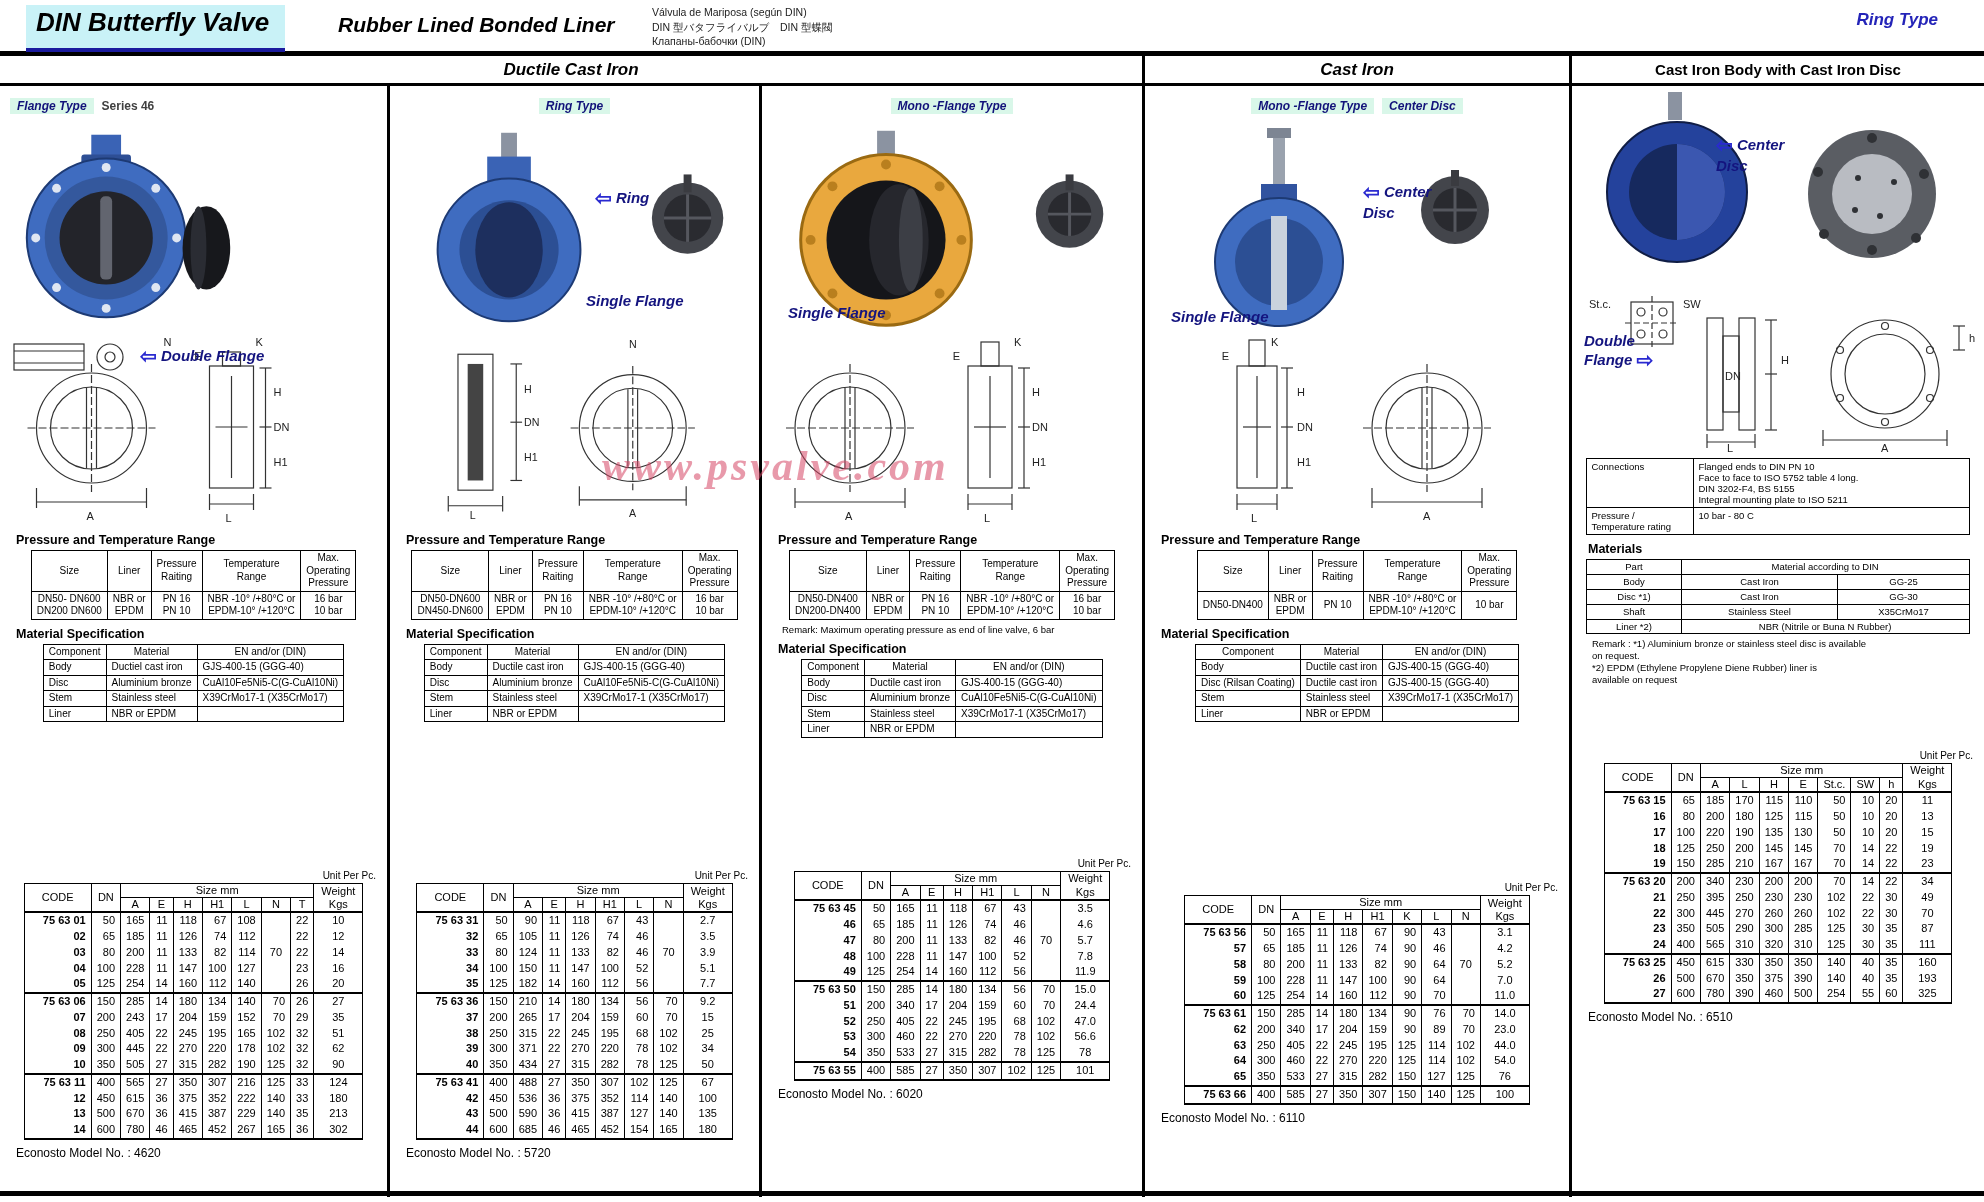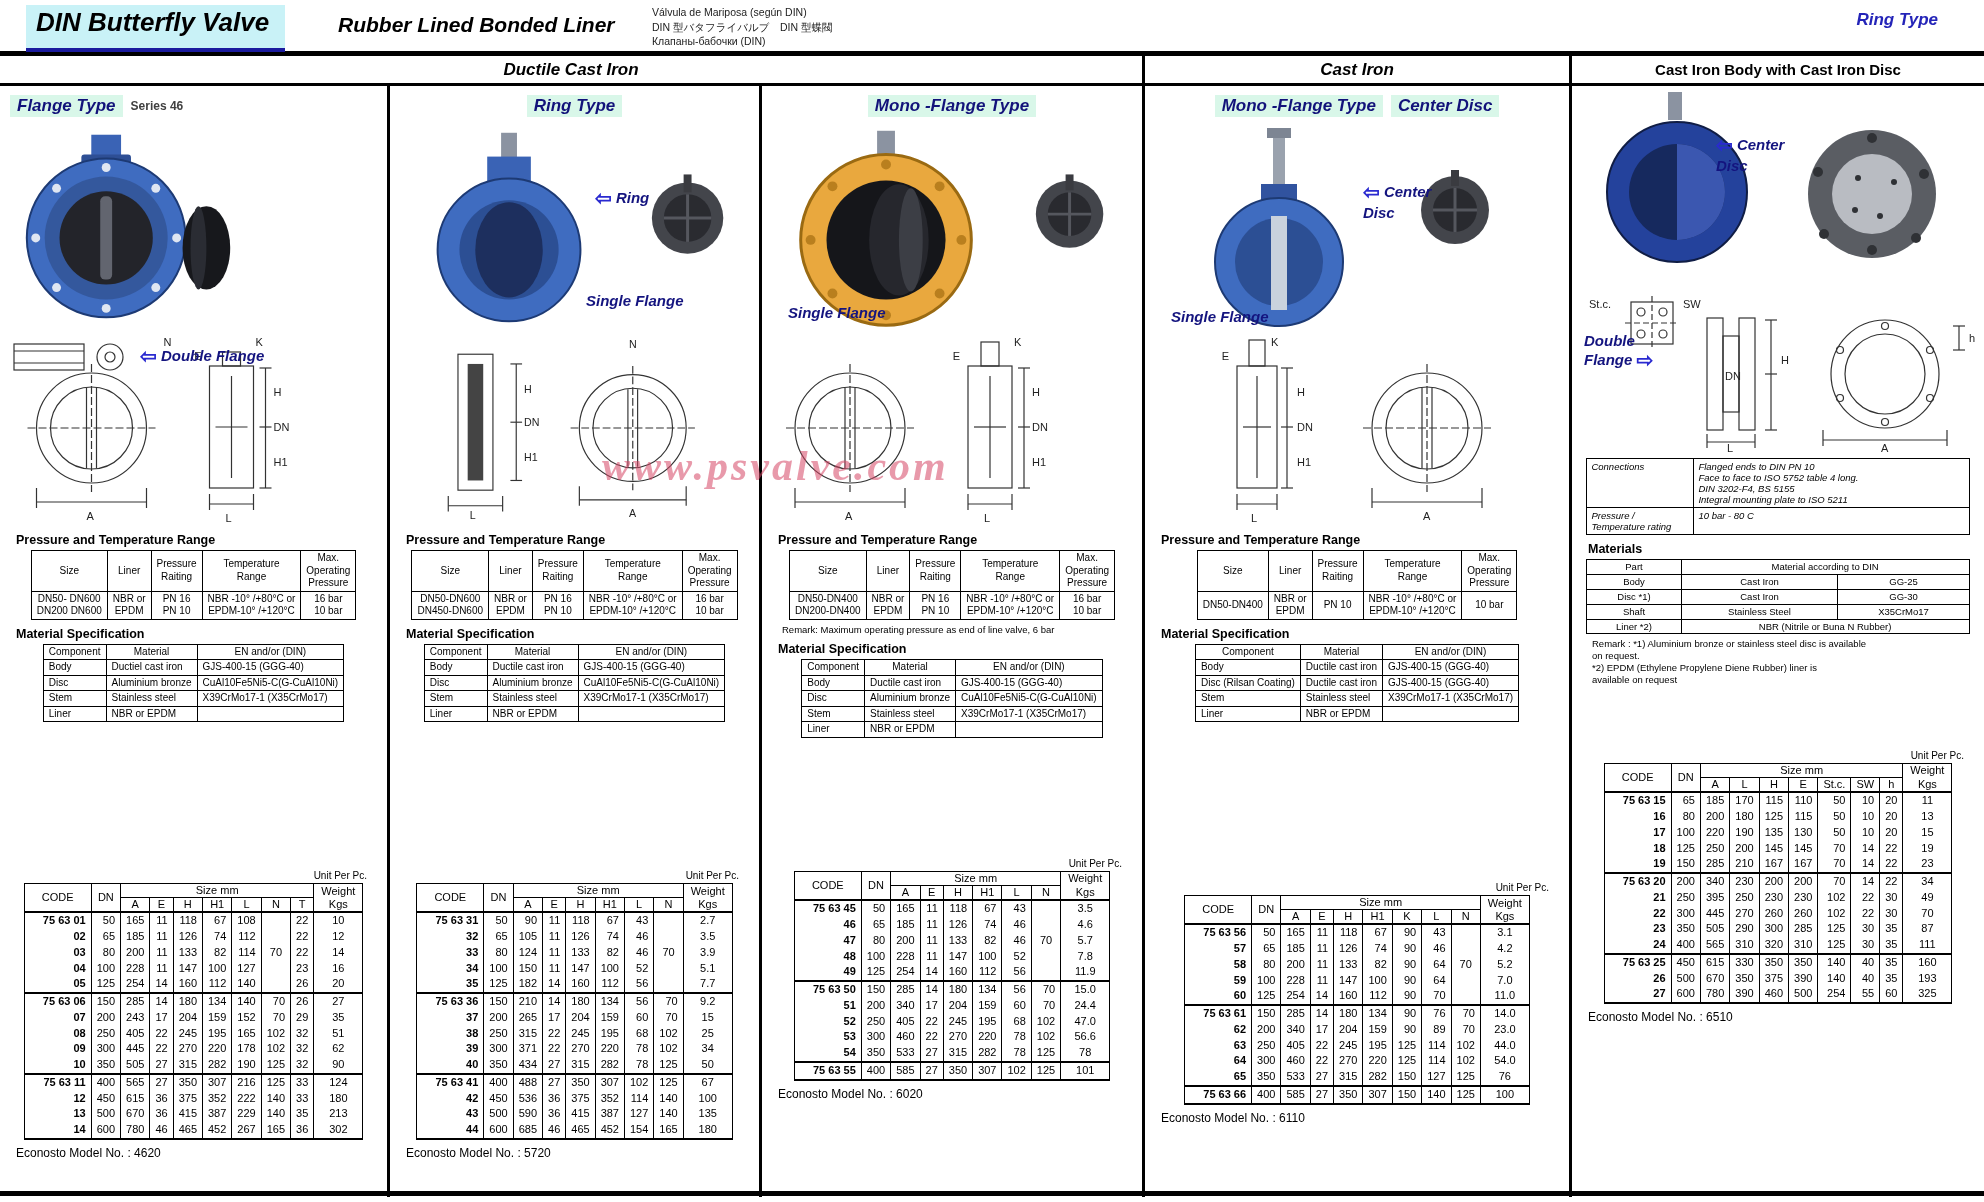--- a/index.html
+++ b/index.html
@@ -21,46 +21,46 @@
   .g1 { width:1145px; } .g2 { width:427px; } .g3 { flex:1; border-right:none; font-size:15px; font-style:normal; }
 
   
   .panels { display:flex; height:1111px; }
   .panel { box-sizing:border-box; border-right:3px solid #000; display:flex; flex-direction:column; overflow:hidden; }
   .p1 { width:390px; } .p2 { width:372px; } .p3 { width:383px; } .p4 { width:427px; } .p5 { flex:1; border-right:none; }
 
   .type-band { height:40px; display:flex; align-items:center; gap:8px; padding:0 10px; box-sizing:border-box; }
   .type-band.center { justify-content:center; }
   .hl { background:#d9f7e9; }
-  .typelabel { color:#12127a; font-weight:bold; font-style:italic; font-size:17px; padding:1px 7px; }
+  .typelabel { color:#12127a; font-weight:bold; font-style:italic; font-size:12px; padding:1px 7px; }
   .five .typelabel { font-size:13px; padding:0 5px; }
   .five .te { color:#12127a; font-weight:bold; font-style:italic; font-size:13px; }
   .five { line-height:18px; }
   .series { font-size:12px; font-weight:bold; color:#404040; }
 
   .photo-area { position:relative; height:206px; }
   .drawing-area { position:relative; height:194px; }
   svg.photo, svg.drawing { width:100%; height:100%; display:block; }
 
   .callout { position:absolute; color:#14147f; font-weight:bold; font-style:italic; font-size:15px; white-space:nowrap; z-index:3;}
   .callout .arrow { font-style:normal; font-size:20px; color:#2a2ad0; vertical-align:-2px; }
   .callout.wrap { white-space:normal; width:86px; line-height:1.15; }
 
   .section-title { font-weight:bold; font-size:12.5px; margin:7px 0 3px 16px; }
   .simple-table { margin:0 auto; border-collapse:collapse; font-size:10px; line-height:1.25; }
   .simple-table th, .simple-table td { border:1px solid #000; padding:1px 5px; text-align:center; white-space:pre-line; }
   .simple-table th { font-weight:normal; }
   .mat td { text-align:left; }
   .mats { font-size:9.5px; }
   .conn { width:93%; margin:6px auto 0; border-collapse:collapse; font-size:9.5px; }
-  .conn td { border:1px solid #000; padding:2px 4px; text-align:left; white-space:pre-line; vertical-align:top;font-style:italic; }
+  .conn td { border:1px solid #000; padding:2px 4px; text-align:left; white-space:pre-line; vertical-align:top; }
   .conn td:first-child { width:98px; }
   .remark { font-size:9.5px; margin:4px 10px 0 20px; white-space:pre-line; line-height:1.25; }
 
-  .unit-label { font-size:10px; text-align:right; padding-right:20px; margin-top:148px; }
+  .unit-label { font-size:10px; text-align:right; padding-right:11px; margin-top:148px; }
   .p5 .unit-label { margin-top:64px; }
   .dim-table { margin:2px auto 0; border-collapse:collapse; font-size:11px; }
   .dim-table th { border:1px solid #000; padding:0 5px; font-weight:normal; white-space:pre-line; font-size:11px; line-height:1.2; }
   .dim-table td { border-left:1px solid #000; border-right:1px solid #000; padding:1px 5px; text-align:right; line-height:1.25; }
   .dim-table tbody tr.gs td { border-top:2px solid #000; }
   .dim-table tbody { border-bottom:2px solid #000; }
   .dim-table .code { font-weight:bold; min-width:56px; }
   .dim-table .merge { text-align:center; vertical-align:middle; }
   .dim-table .wt { text-align:center; min-width:38px; }
   .model-no { font-size:12px; margin:6px 0 0 16px; }

